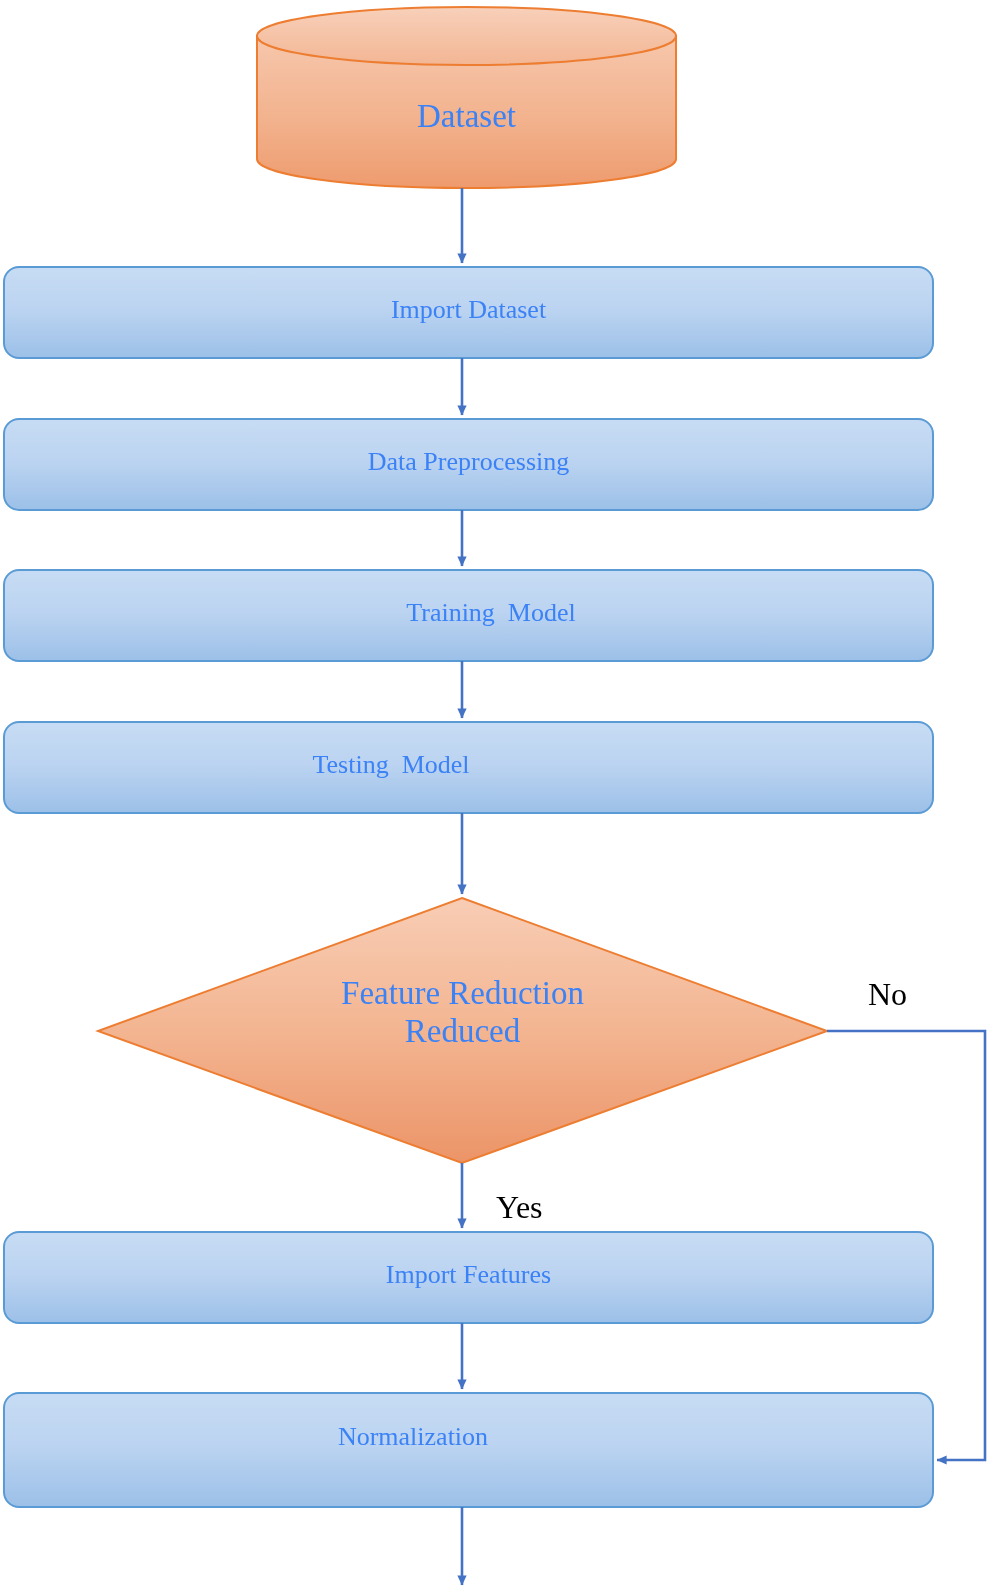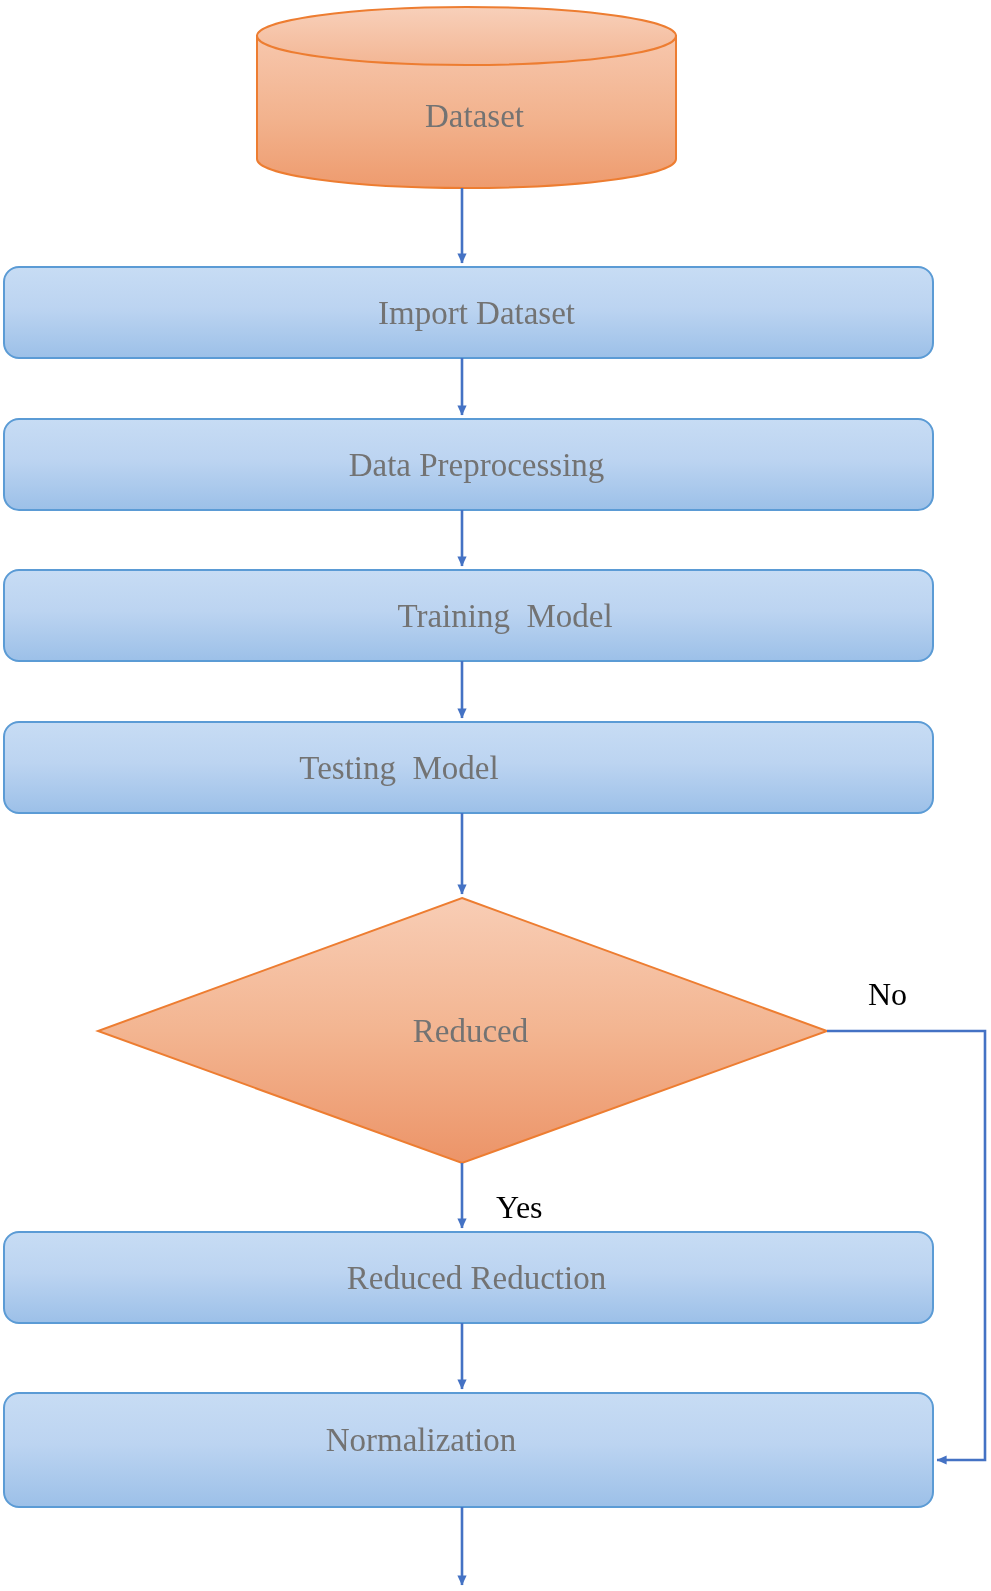--- a/index.html
+++ b/index.html
@@ -16,29 +16,28 @@
   }
   #flow-canvas {
     position: absolute;
     left: 0;
     top: 0;
     width: 991px;
     height: 1591px;
   }
   .node-label {
     position: absolute;
-    color: #737373;
+    color: #3b82f6;
     text-align: center;
     line-height: 1.14;
     white-space: pre;
     pointer-events: none;
-    margin-left: 8px;
   }
   .box-label {
-    font-size: 33px;
+    font-size: 26px;
   }
   .cyl-label {
     font-size: 33px;
   }
   .diamond-label {
     font-size: 33px;
   }
   .edge-label {
     position: absolute;
     font-size: 32px;
@@ -101,24 +100,24 @@
     <line x1="462" y1="1507" x2="462" y2="1585" marker-end="url(#arrowBlue)"></line>
   </g>
 </svg>
 
 <div class="node-label cyl-label" style="left:0; top:98px; width:933px;">Dataset</div>
 
 <div class="node-label box-label" style="left:4px; top:295px; width:929px;">Import Dataset</div>
 
 <div class="node-label box-label" style="left:4px; top:447px; width:929px;text-align:center;">Data Preprocessing</div>
 
-<div class="node-label box-label" style="left:14px; top:598px; width:966px;">Training  Model</div>
+<div class="node-label box-label" style="left:8px; top:598px; width:966px;">Training  Model</div>
 
 <div class="node-label box-label" style="left:4px; top:750px; width:774px;">Testing  Model</div>
 
-<div class="node-label diamond-label" style="left:98px; top:975px; width:729px;"><br><span>Reduced</span></div>
+<div class="node-label diamond-label" style="left:98px; top:975px; width:729px;"><span>Feature Reduction</span><br><span>Reduced</span></div>
 
-<div class="node-label box-label" style="left:4px; top:1260px; width:929px;">Reduced Reduction</div>
+<div class="node-label box-label" style="left:4px; top:1260px; width:929px;">Import Features</div>
 
 <div class="node-label box-label" style="left:4px; top:1422px; width:818px;">Normalization</div>
 
 <div class="edge-label" style="left:868px; top:976px;">No</div>
 <div class="edge-label" style="left:496px; top:1189px;">Yes</div>
 
 </body></html>

